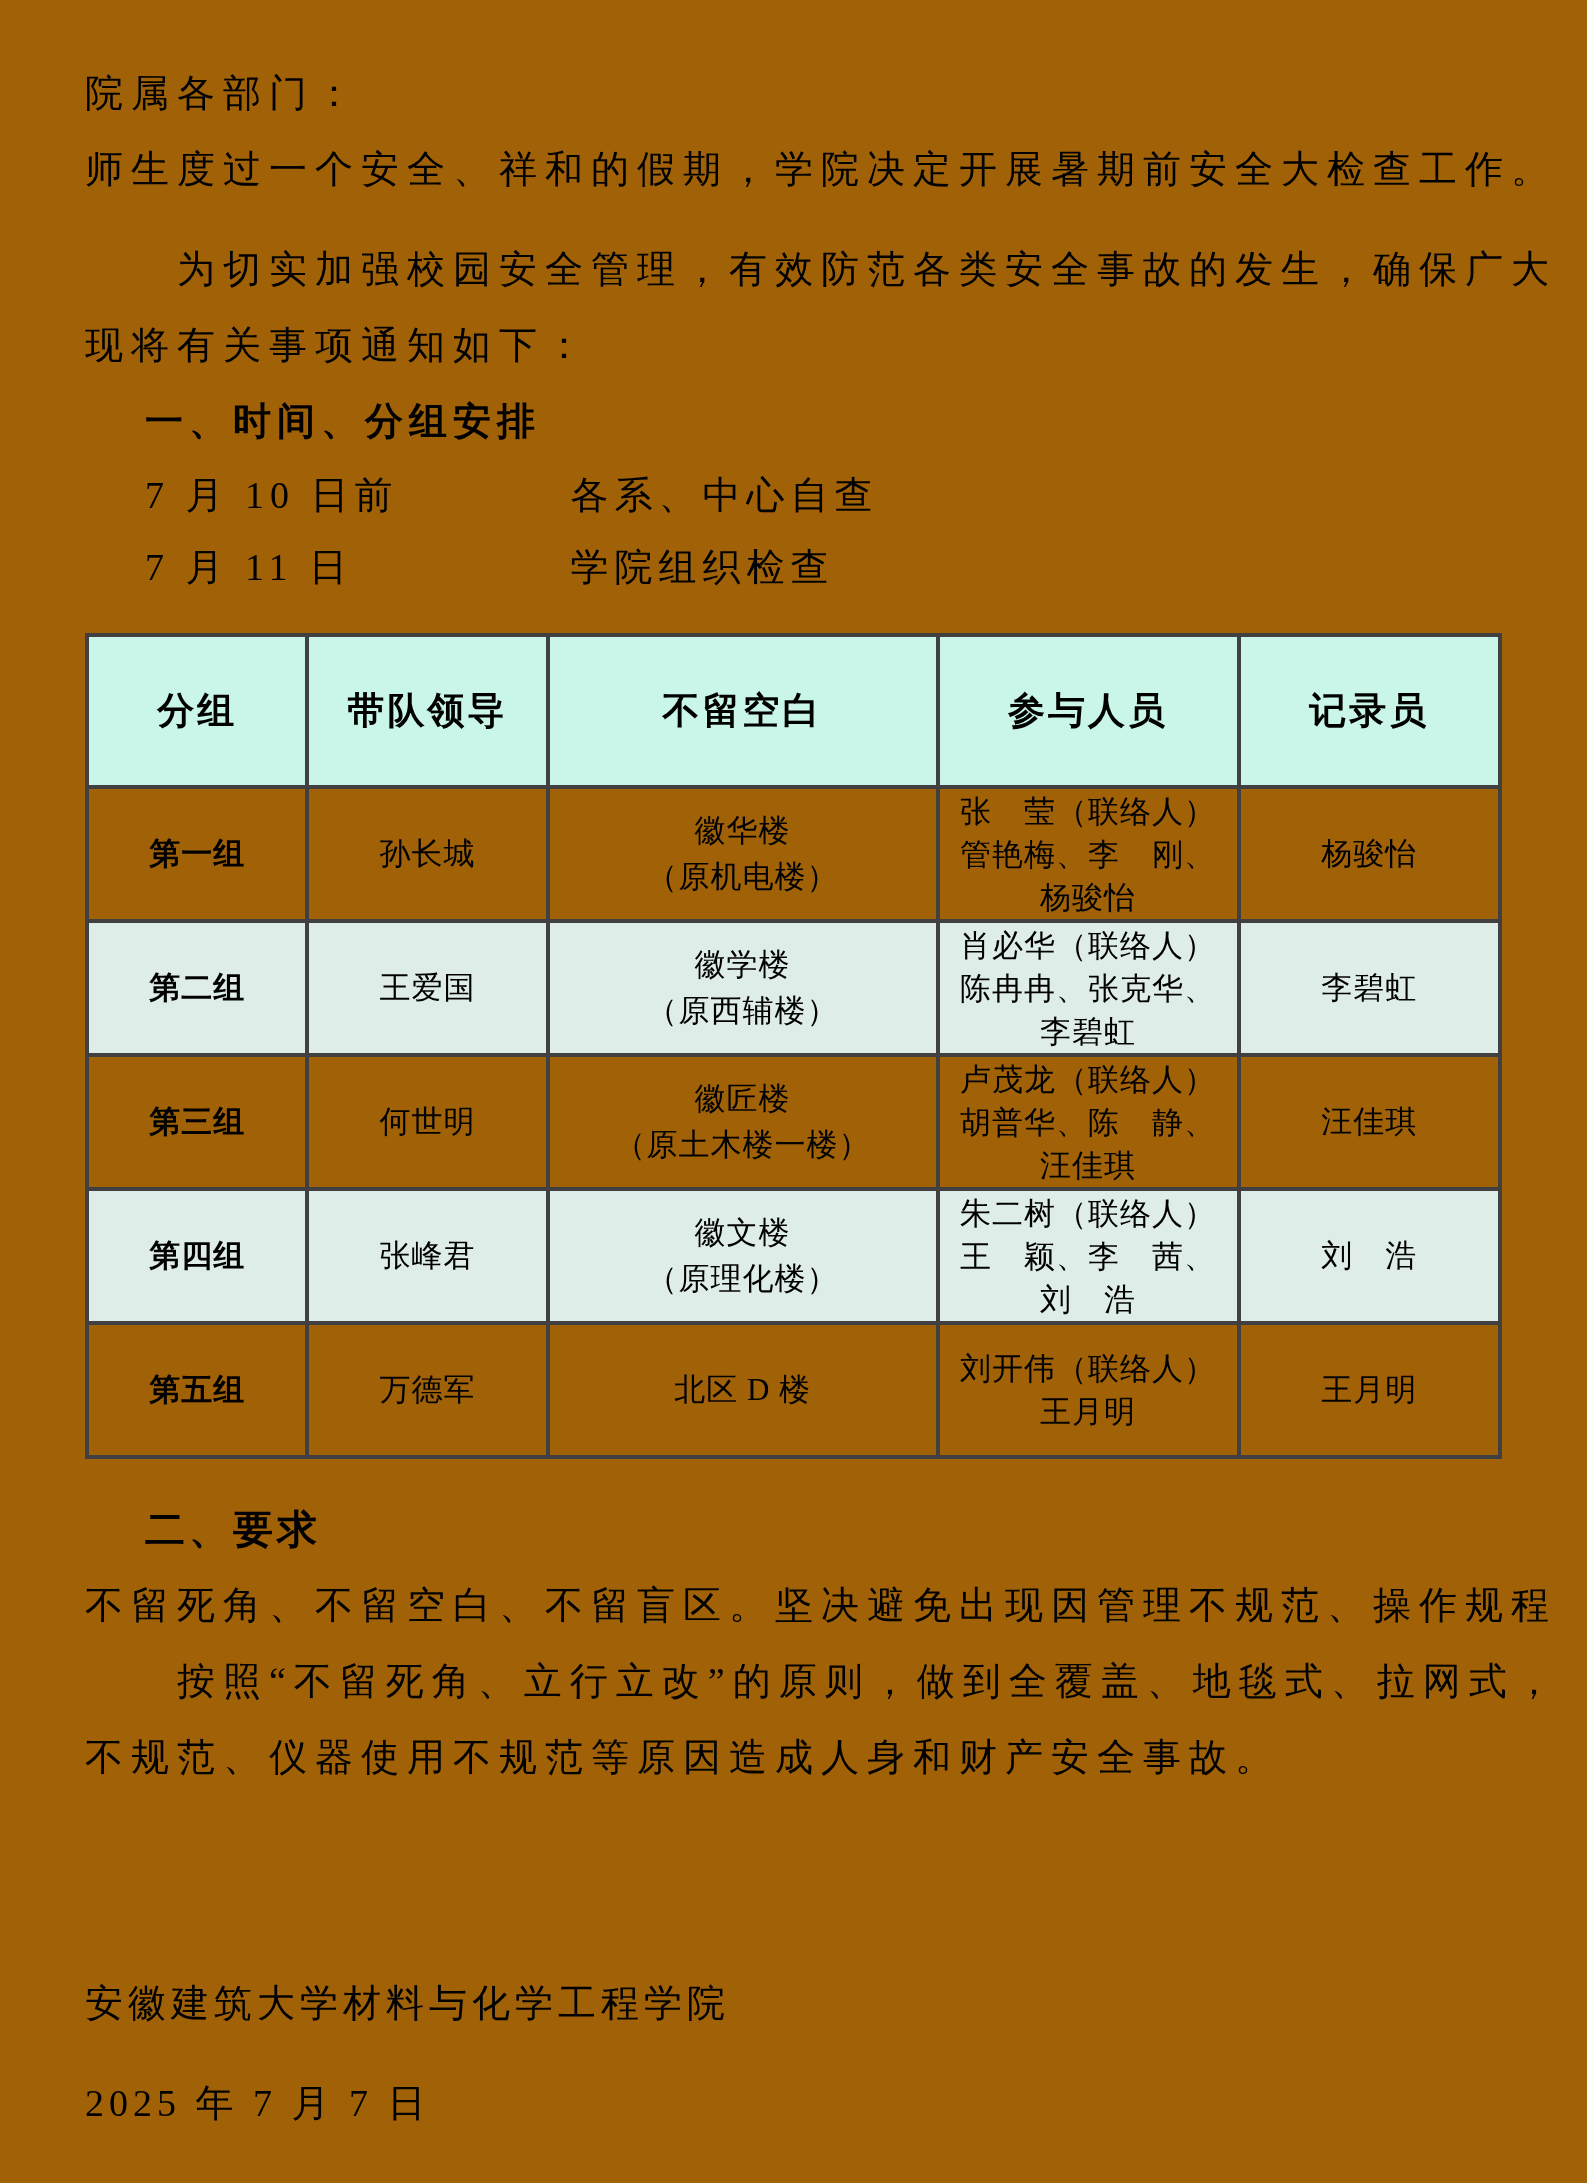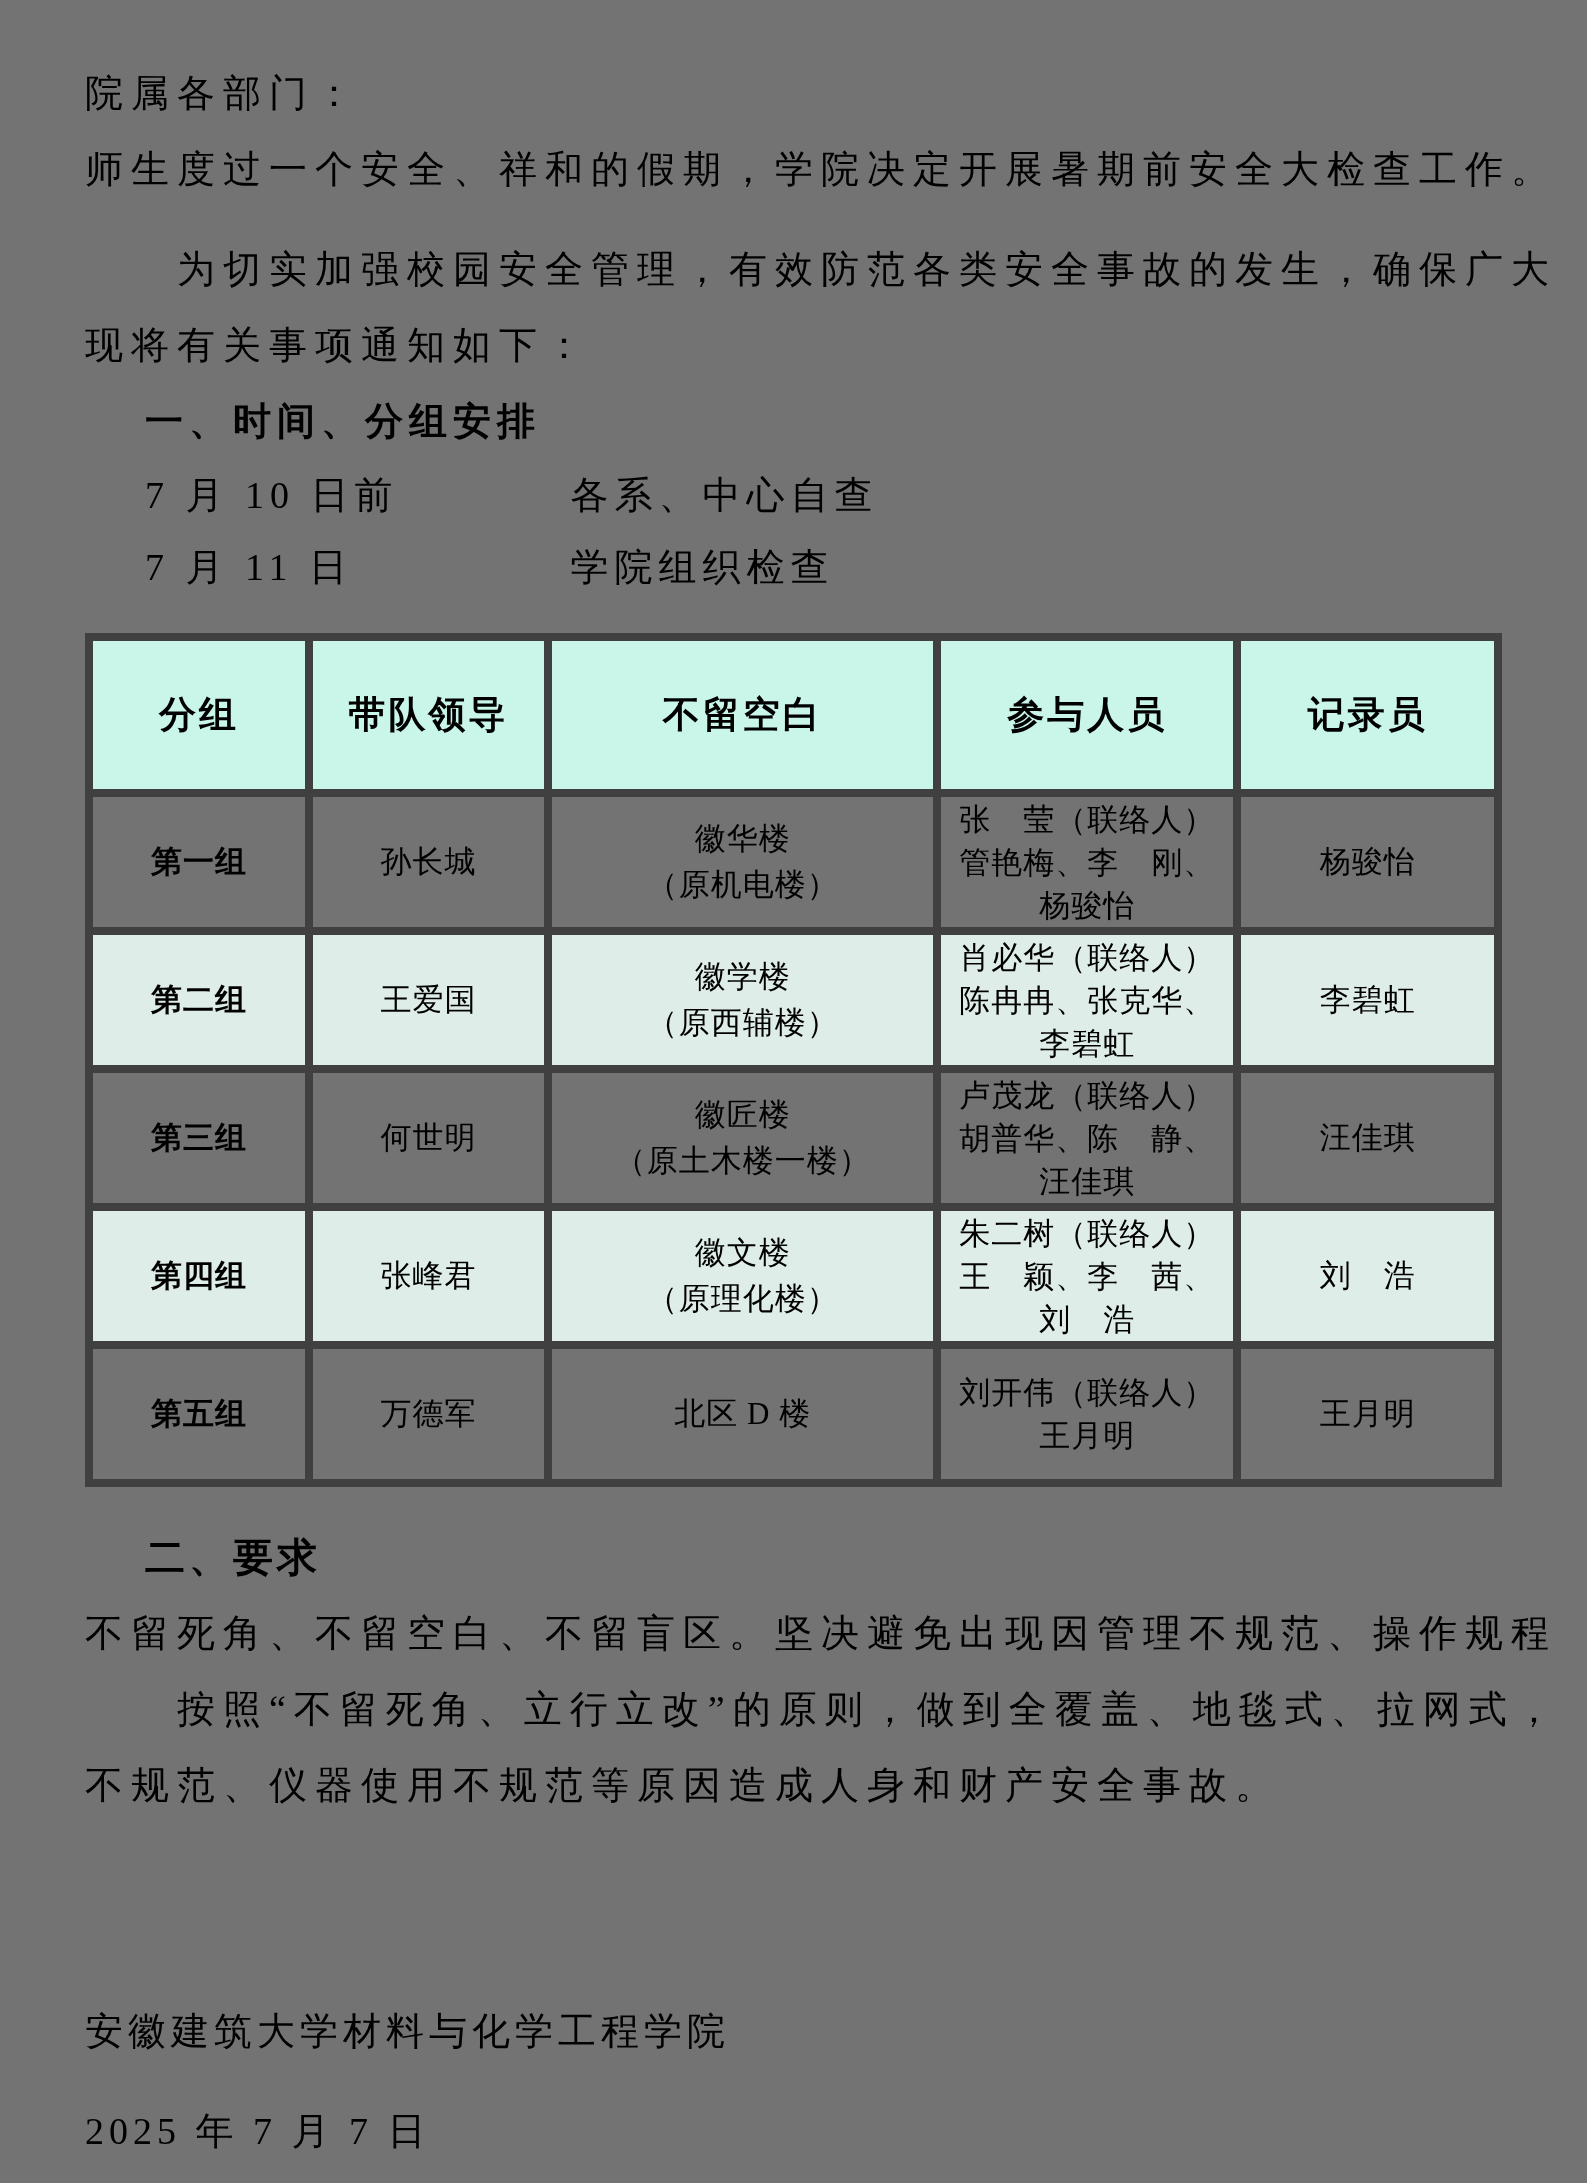--- a/index.html
+++ b/index.html
@@ -1,21 +1,21 @@
 <!DOCTYPE html>
 <html><head>
 <meta charset="utf-8">
 <style>
   html,body{margin:0;padding:0;background:#fff;}
   .page{
     position:relative;
     width:1587px;height:2183px;
     box-sizing:border-box;
     padding:55px 85px 0 85px;
-    background:#737373;
+    background:#a16207;
     overflow:hidden;
     font-family:"Liberation Serif","DejaVu Serif",serif;
     color:#000;
   }
   .line{margin:0;line-height:76px;font-size:38px;letter-spacing:8px;white-space:nowrap;}
   .salutation{margin:0;line-height:76px;font-size:38px;letter-spacing:8px;}
   .intro-first{margin-top:24px;text-indent:92px;}
   .h1{
     margin:0;line-height:76px;font-size:38px;letter-spacing:6px;
     font-family:"Liberation Sans","DejaVu Sans",sans-serif;
@@ -24,21 +24,21 @@
   .schedule-line{line-height:72px;font-size:38px;letter-spacing:6px;padding-left:60px;white-space:nowrap;}
   .schedule-date{display:inline-block;width:410px;}
   table.groups{
     border-collapse:collapse;
     margin-top:30px;
     width:1417px;
     table-layout:fixed;
     border:3px solid #000;
   }
   table.groups th,table.groups td{
-    border:8px solid #404040;
+    border:4px solid #404040;
     text-align:center;vertical-align:middle;
     padding:0;
   }
   table.groups th{
     height:148px;
     background:#c9f6e9;
     font-family:"Liberation Sans","DejaVu Sans",sans-serif;
     font-weight:bold;font-size:37px;letter-spacing:3px;
   }
   table.groups td{height:130px;font-size:31px;letter-spacing:1px;}

